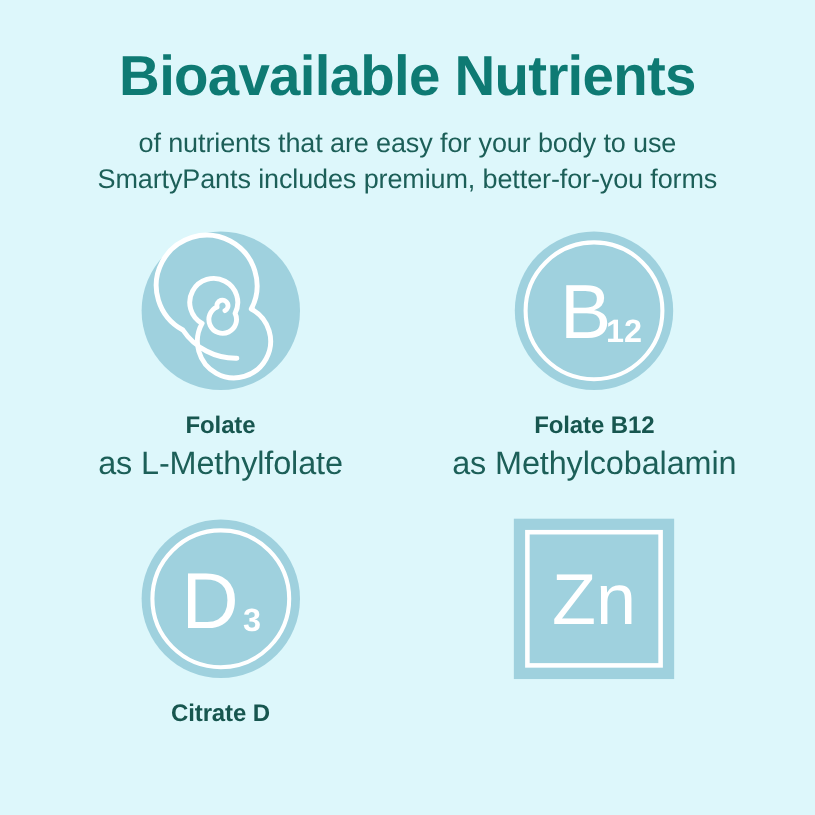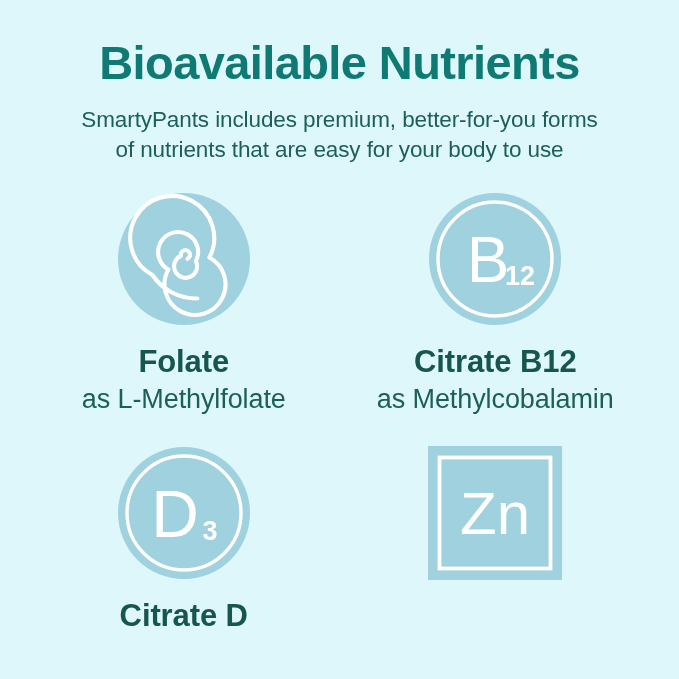--- a/index.html
+++ b/index.html
@@ -80,21 +80,21 @@
     width: 134px;
     height: 134px;
   }
 
   .labels {
     margin-top: 17px;
     text-align: center;
   }
 
   .nutrient-name {
-    font-size: 31px;
+    font-size: 20px;
     font-weight: bold;
     color: #17564f;
     line-height: 1.22;
     letter-spacing: -0.1px;
     white-space: nowrap;
   }
 
   .nutrient-form {
     font-size: 27px;
     font-weight: normal;
@@ -109,22 +109,22 @@
   .row2 .icon-wrap { margin-top: 4px; }
 </style>
 </head>
 <body>
 
 <div class="page">
 
   <div class="header">
     <h1 class="title">Bioavailable Nutrients</h1>
     <div class="subtitle">
+      <span class="sub-line">of nutrients that are easy for your body to use</span>
       <span class="sub-line">SmartyPants includes premium, better-for-you forms</span>
-      <span class="sub-line">of nutrients that are easy for your body to use</span>
     </div>
   </div>
 
   <div class="grid">
 
     <div class="cell">
       <div class="icon-wrap">
         <svg viewBox="0 0 134 134" xmlns="http://www.w3.org/2000/svg">
           <circle cx="67" cy="67" r="66" fill="#9fd1de"></circle>
           <path d="M70.5 66.8
@@ -145,21 +145,21 @@
     <div class="cell">
       <div class="icon-wrap">
         <svg viewBox="0 0 134 134" xmlns="http://www.w3.org/2000/svg">
           <circle cx="67" cy="67" r="66" fill="#9fd1de"></circle>
           <circle cx="67" cy="67" r="57" fill="none" stroke="#ffffff" stroke-width="3.4"></circle>
           <text x="60" y="90" text-anchor="middle" font-family="Liberation Sans, sans-serif" font-size="64" fill="#ffffff">B</text>
           <text x="92" y="93" text-anchor="middle" font-family="Liberation Sans, sans-serif" font-size="27" font-weight="bold" fill="#ffffff">12</text>
         </svg>
       </div>
       <div class="labels">
-        <div class="nutrient-name">Citrate B12</div>
+        <div class="nutrient-name">Folate B12</div>
         <div class="nutrient-form">as Methylcobalamin</div>
       </div>
     </div>
 
     <div class="cell row2">
       <div class="icon-wrap">
         <svg viewBox="0 0 134 134" xmlns="http://www.w3.org/2000/svg">
           <circle cx="67" cy="67" r="66" fill="#9fd1de"></circle>
           <circle cx="67" cy="67" r="57" fill="none" stroke="#ffffff" stroke-width="3.4"></circle>
           <text x="58" y="91" text-anchor="middle" font-family="Liberation Sans, sans-serif" font-size="66" fill="#ffffff">D</text>

